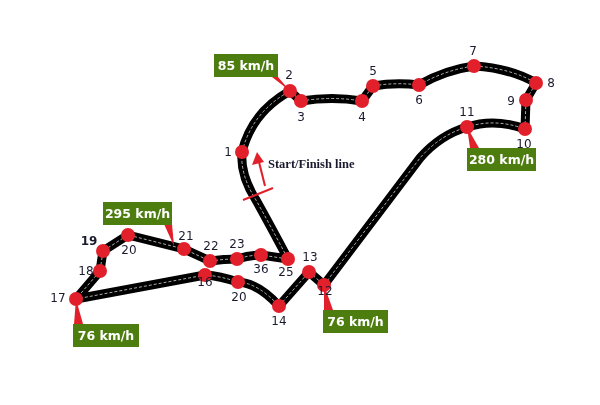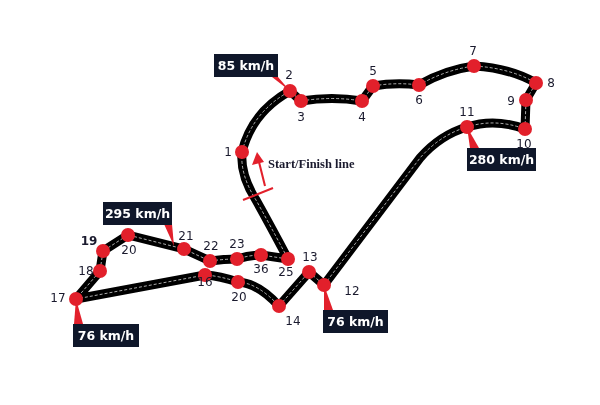--- a/index.html
+++ b/index.html
@@ -25,21 +25,21 @@
       position: absolute;
       font-family: "DejaVu Sans", sans-serif;
       font-size: 12px;
       color: #1a1a2e;
       line-height: 1;
       transform: translate(-50%, -50%);
       white-space: nowrap;
     }
     .speed-box {
       position: absolute;
-      background: #0f172a;
+      background: #4d7c0f;
       color: #ffffff;
       font-family: "DejaVu Sans", sans-serif;
       font-weight: bold;
       font-size: 12.5px;
       line-height: 23px;
       height: 23px;
       text-align: center;
       white-space: nowrap;
     }
     .sf-label {
@@ -165,23 +165,23 @@
     <div class="turn-label" style="left: 289px; top: 75px;">2</div>
     <div class="turn-label" style="left: 301px; top: 117px;">3</div>
     <div class="turn-label" style="left: 362px; top: 117px;">4</div>
     <div class="turn-label" style="left: 373px; top: 71px;">5</div>
     <div class="turn-label" style="left: 419px; top: 100px;">6</div>
     <div class="turn-label" style="left: 473px; top: 51px;">7</div>
     <div class="turn-label" style="left: 551px; top: 83px;">8</div>
     <div class="turn-label" style="left: 511px; top: 101px;">9</div>
     <div class="turn-label" style="left: 524px; top: 144px;">10</div>
     <div class="turn-label" style="left: 467px; top: 112px;">11</div>
-    <div class="turn-label" style="left: 352px; top: 291px;">12</div>
+    <div class="turn-label" style="left: 325px; top: 291px;">12</div>
     <div class="turn-label" style="left: 310px; top: 257px;">13</div>
-    <div class="turn-label" style="left: 293px; top: 321px; text-align: right;">14</div>
+    <div class="turn-label" style="left: 279px; top: 321px; text-align: right;">14</div>
     <div class="turn-label" style="left: 239px; top: 297px;">20</div>
     <div class="turn-label" style="left: 205px; top: 282px;">16</div>
     <div class="turn-label" style="left: 58px; top: 298px;">17</div>
     <div class="turn-label" style="left: 86px; top: 271px;">18</div>
     <div class="turn-label" style="left: 89px; top: 241px; font-weight: bold;">19</div>
     <div class="turn-label" style="left: 129px; top: 250px;">20</div>
     <div class="turn-label" style="left: 186px; top: 236px;">21</div>
     <div class="turn-label" style="left: 211px; top: 246px;">22</div>
     <div class="turn-label" style="left: 237px; top: 244px;">23</div>
     <div class="turn-label" style="left: 261px; top: 269px;">36</div>

